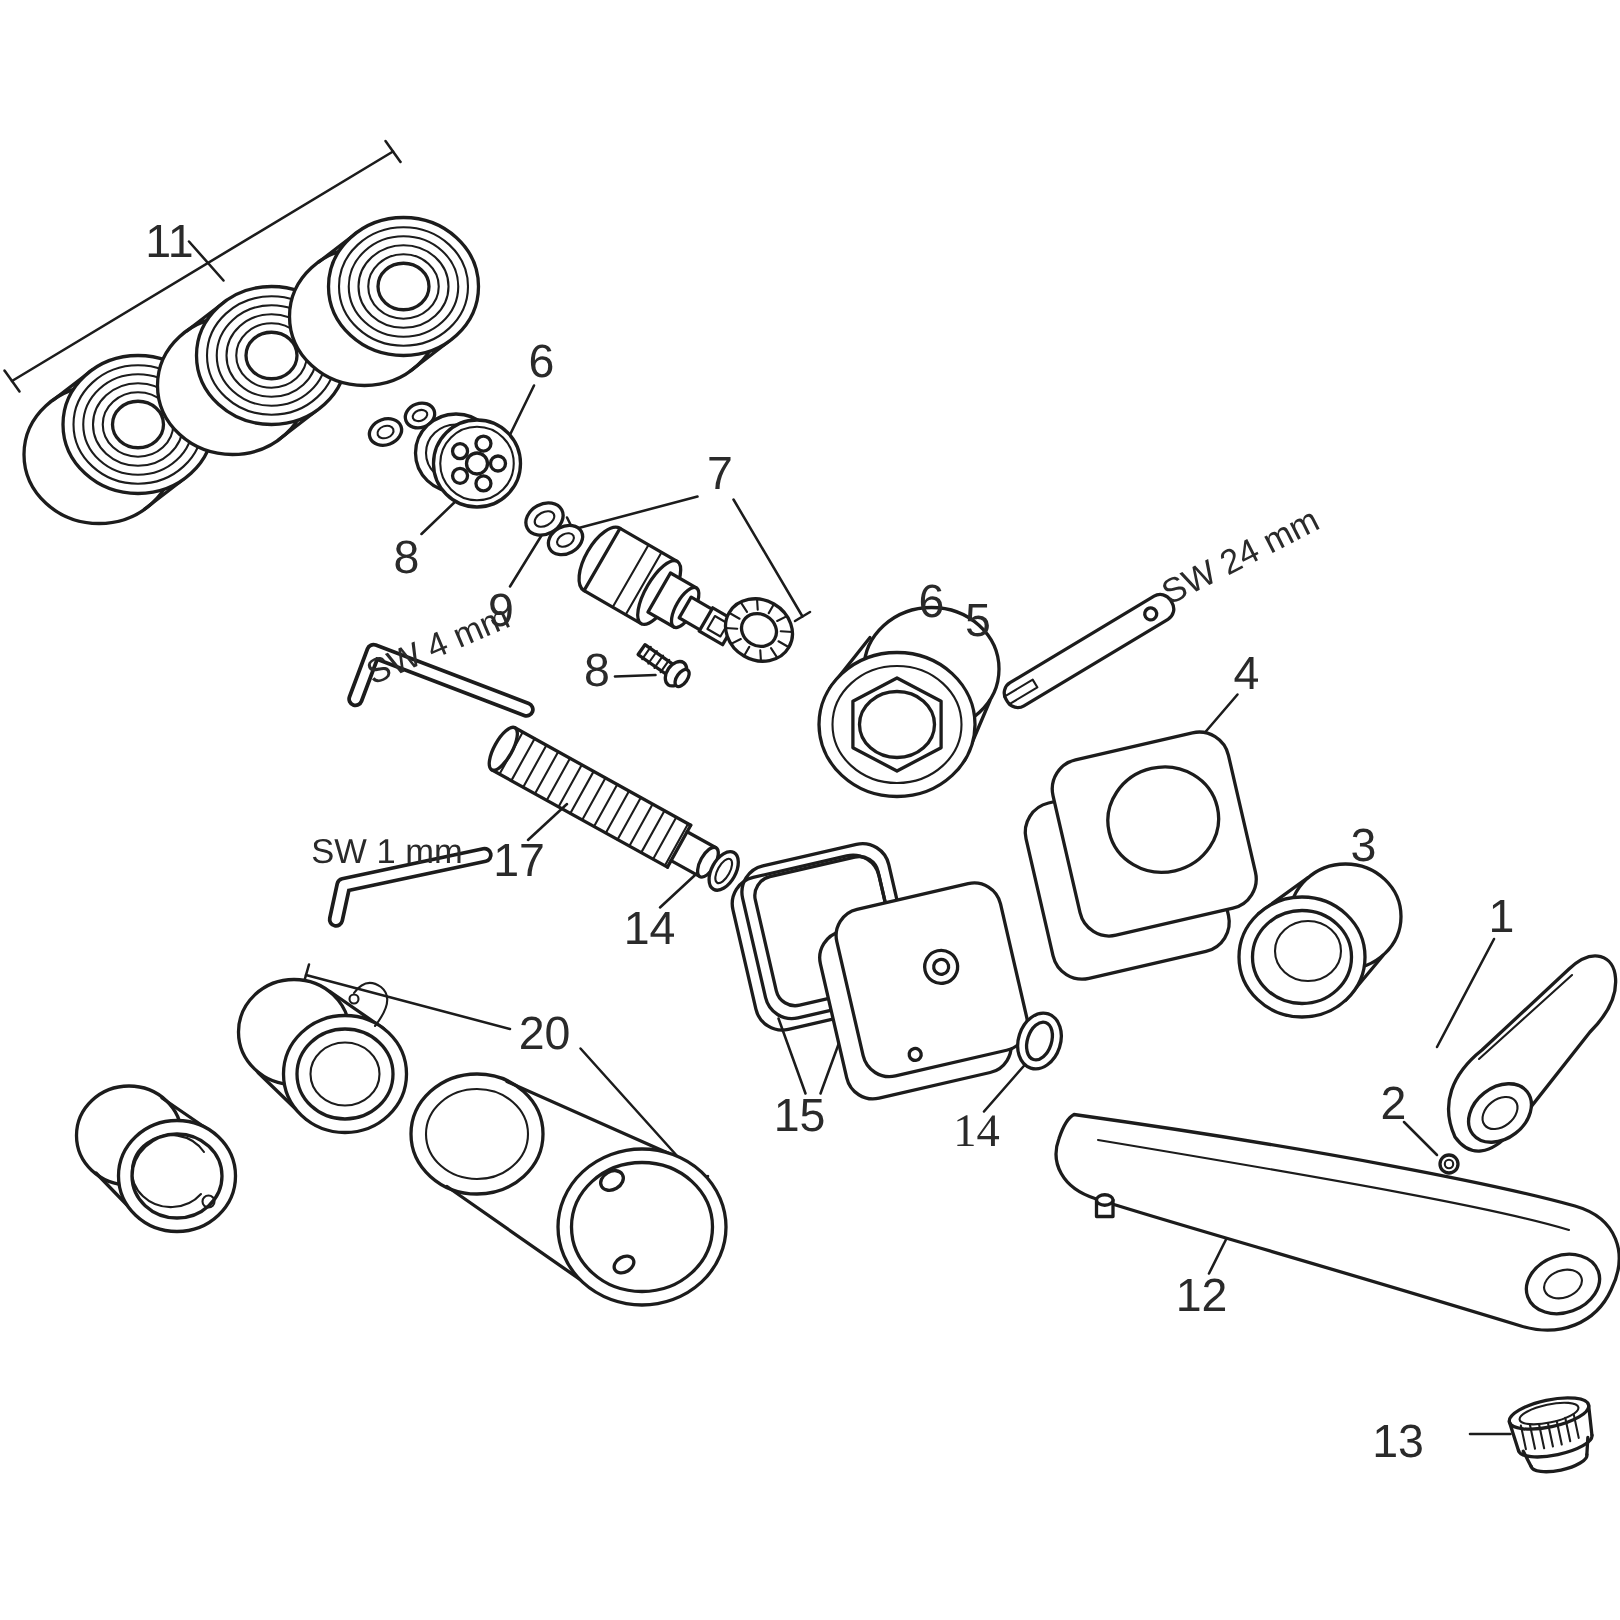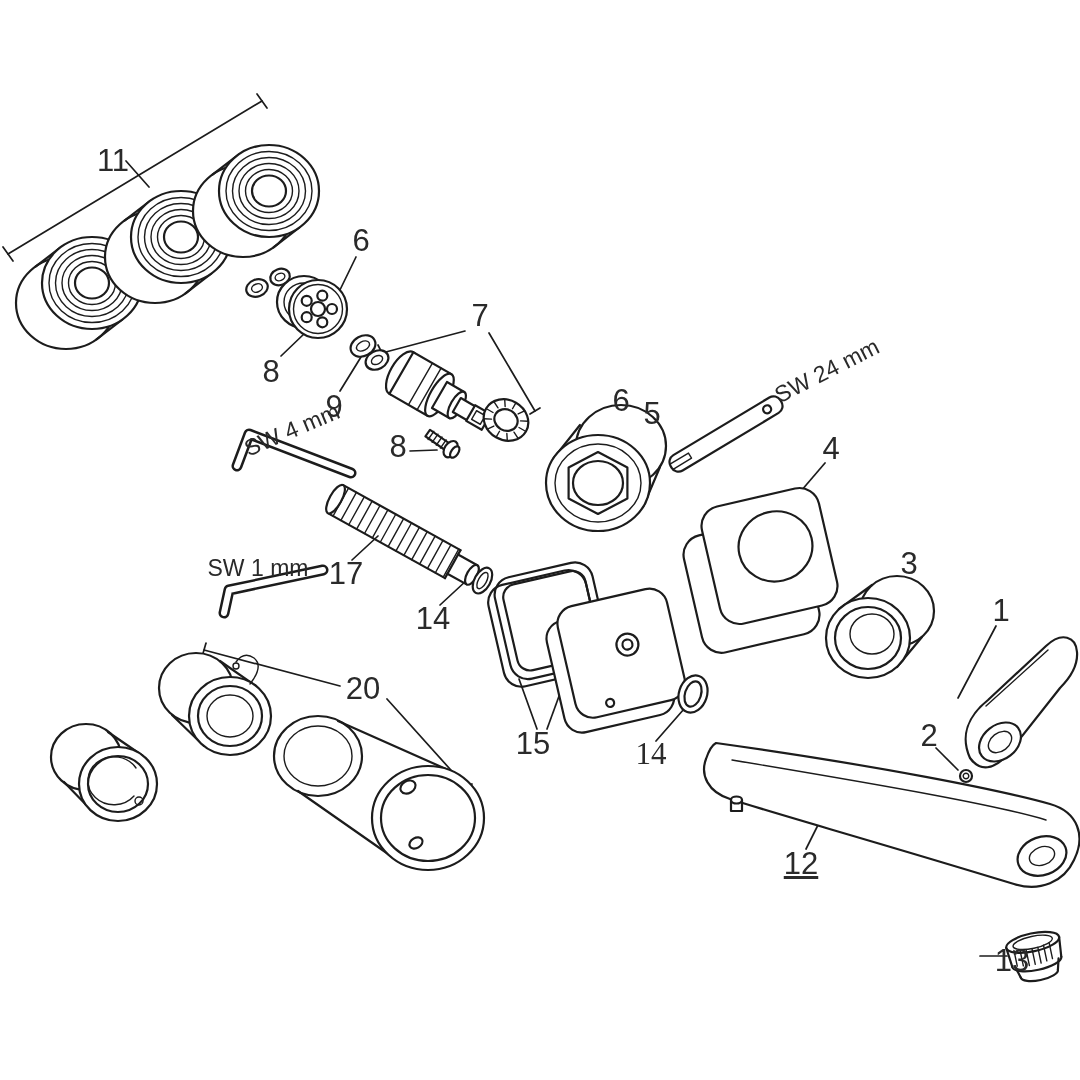--- a/index.html
+++ b/index.html
@@ -295,16 +295,16 @@
 <div class="lbl" style="left:831px; top:449px;">4</div>
 <div class="lbl" style="left:909px; top:564px;">3</div>
 <div class="lbl" style="left:1001px; top:611px;">1</div>
 <div class="lbl" style="left:929px; top:736px;">2</div>
 <div class="lbl" style="left:346px; top:574px;">17</div>
 <div class="lbl sw" style="left:258px; top:568px;">SW 1 mm</div>
 <div class="lbl" style="left:433px; top:619px;">14</div>
 <div class="lbl" style="left:363px; top:689px;">20</div>
 <div class="lbl" style="left:533px; top:744px;">15</div>
 <div class="lbl" style="left:651px; top:754px;font-family:Liberation Serif, serif;">14</div>
-<div class="lbl" style="left:801px; top:864px;text-decoration:underline;">12</div>
-<div class="lbl" style="left:1012px; top:961px;">13</div>
+<div class="lbl" style="left:801px; top:864px;">12</div>
+<div class="lbl" style="left:932px; top:961px;">13</div>
 
 </div>
 
 </body></html>

